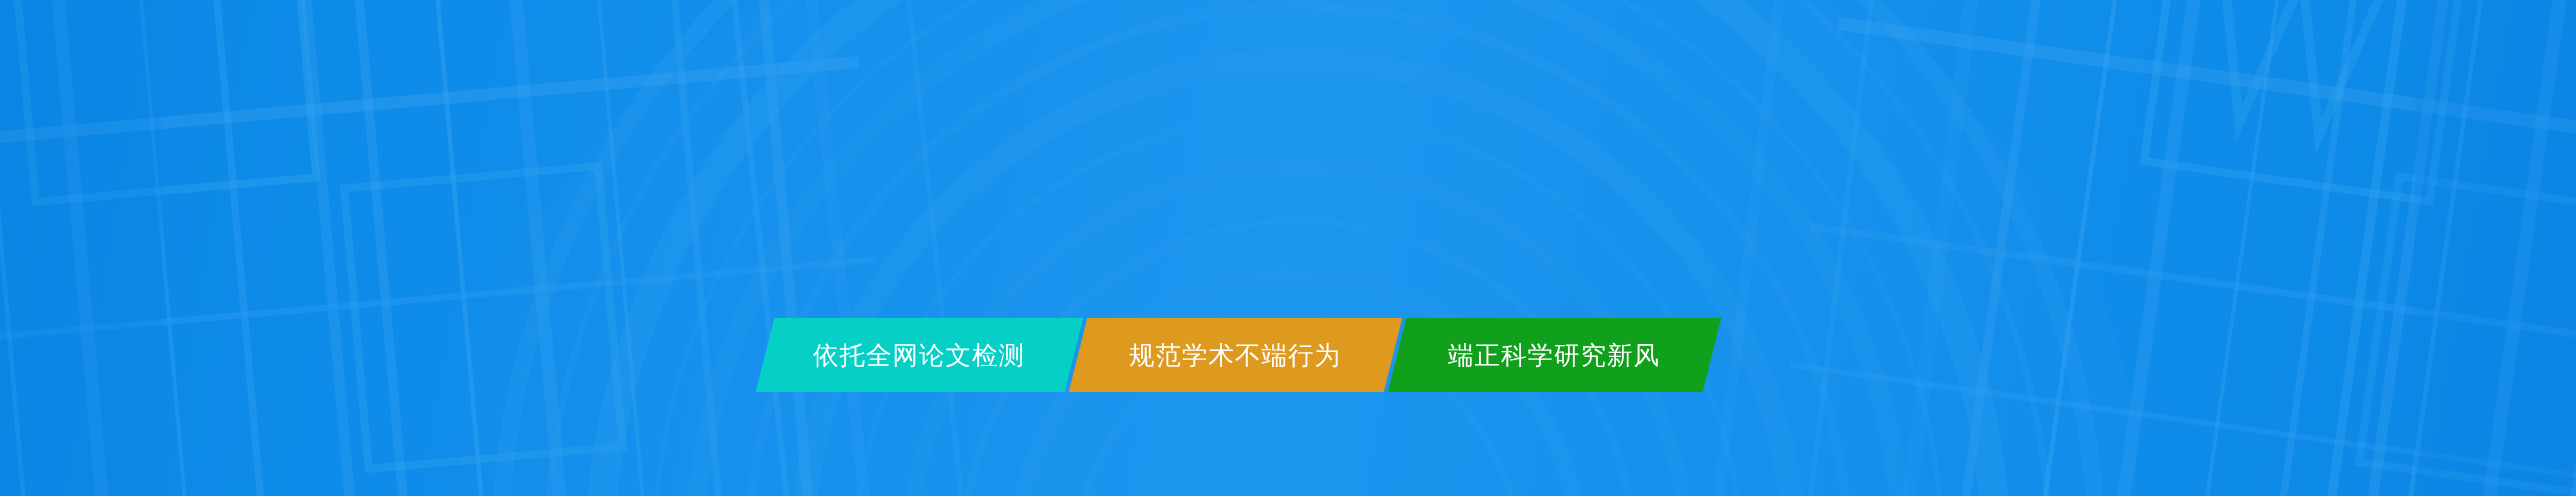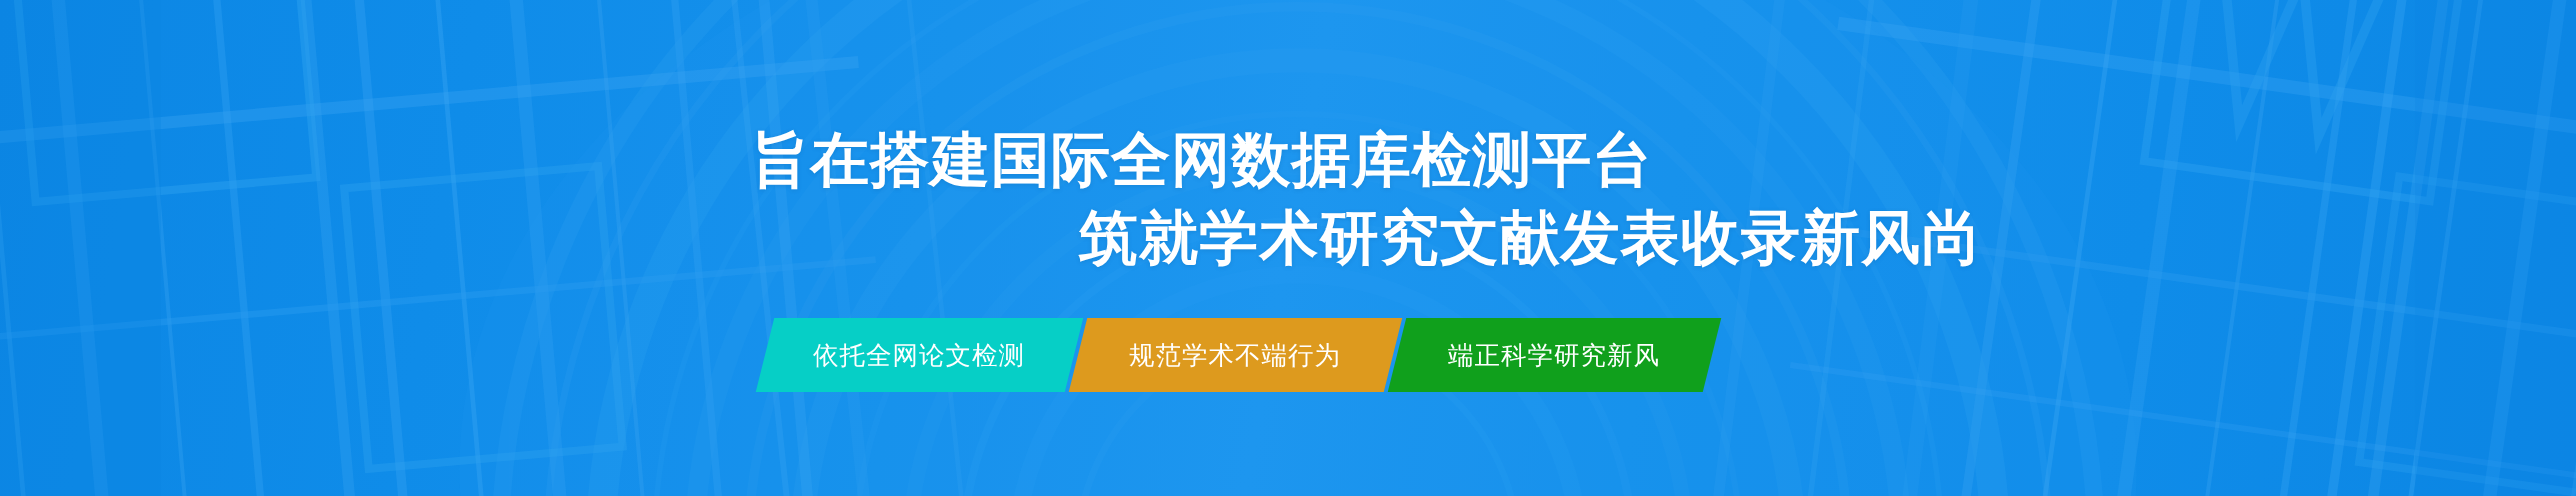--- a/index.html
+++ b/index.html
@@ -177,22 +177,20 @@
           <path d="M3410 -40 L3470 190 L3530 -40" fill="none" stroke="#2fa2f0" stroke-width="14"></path>
         </g>
 
         <rect x="0" y="0" width="240" height="740" fill="#0b83e2" opacity="0.30"></rect>
         <rect x="3600" y="0" width="240" height="740" fill="#0b83e2" opacity="0.25"></rect>
       </g>
     </svg>
   </div>
 
   <div class="headlines">
-    <div class="headline headline-1">旨在搭建国际全网数据库检测平台</div>
-    <div class="headline headline-2">筑就学术研究文献发表收录新风尚</div>
   </div>
 
   <div class="tags">
     <div class="tag tag-teal">
       <span class="tag-label">依托全网论文检测</span>
     </div>
     <div class="tag tag-orange">
       <span class="tag-label">规范学术不端行为</span>
     </div>
     <div class="tag tag-green">

